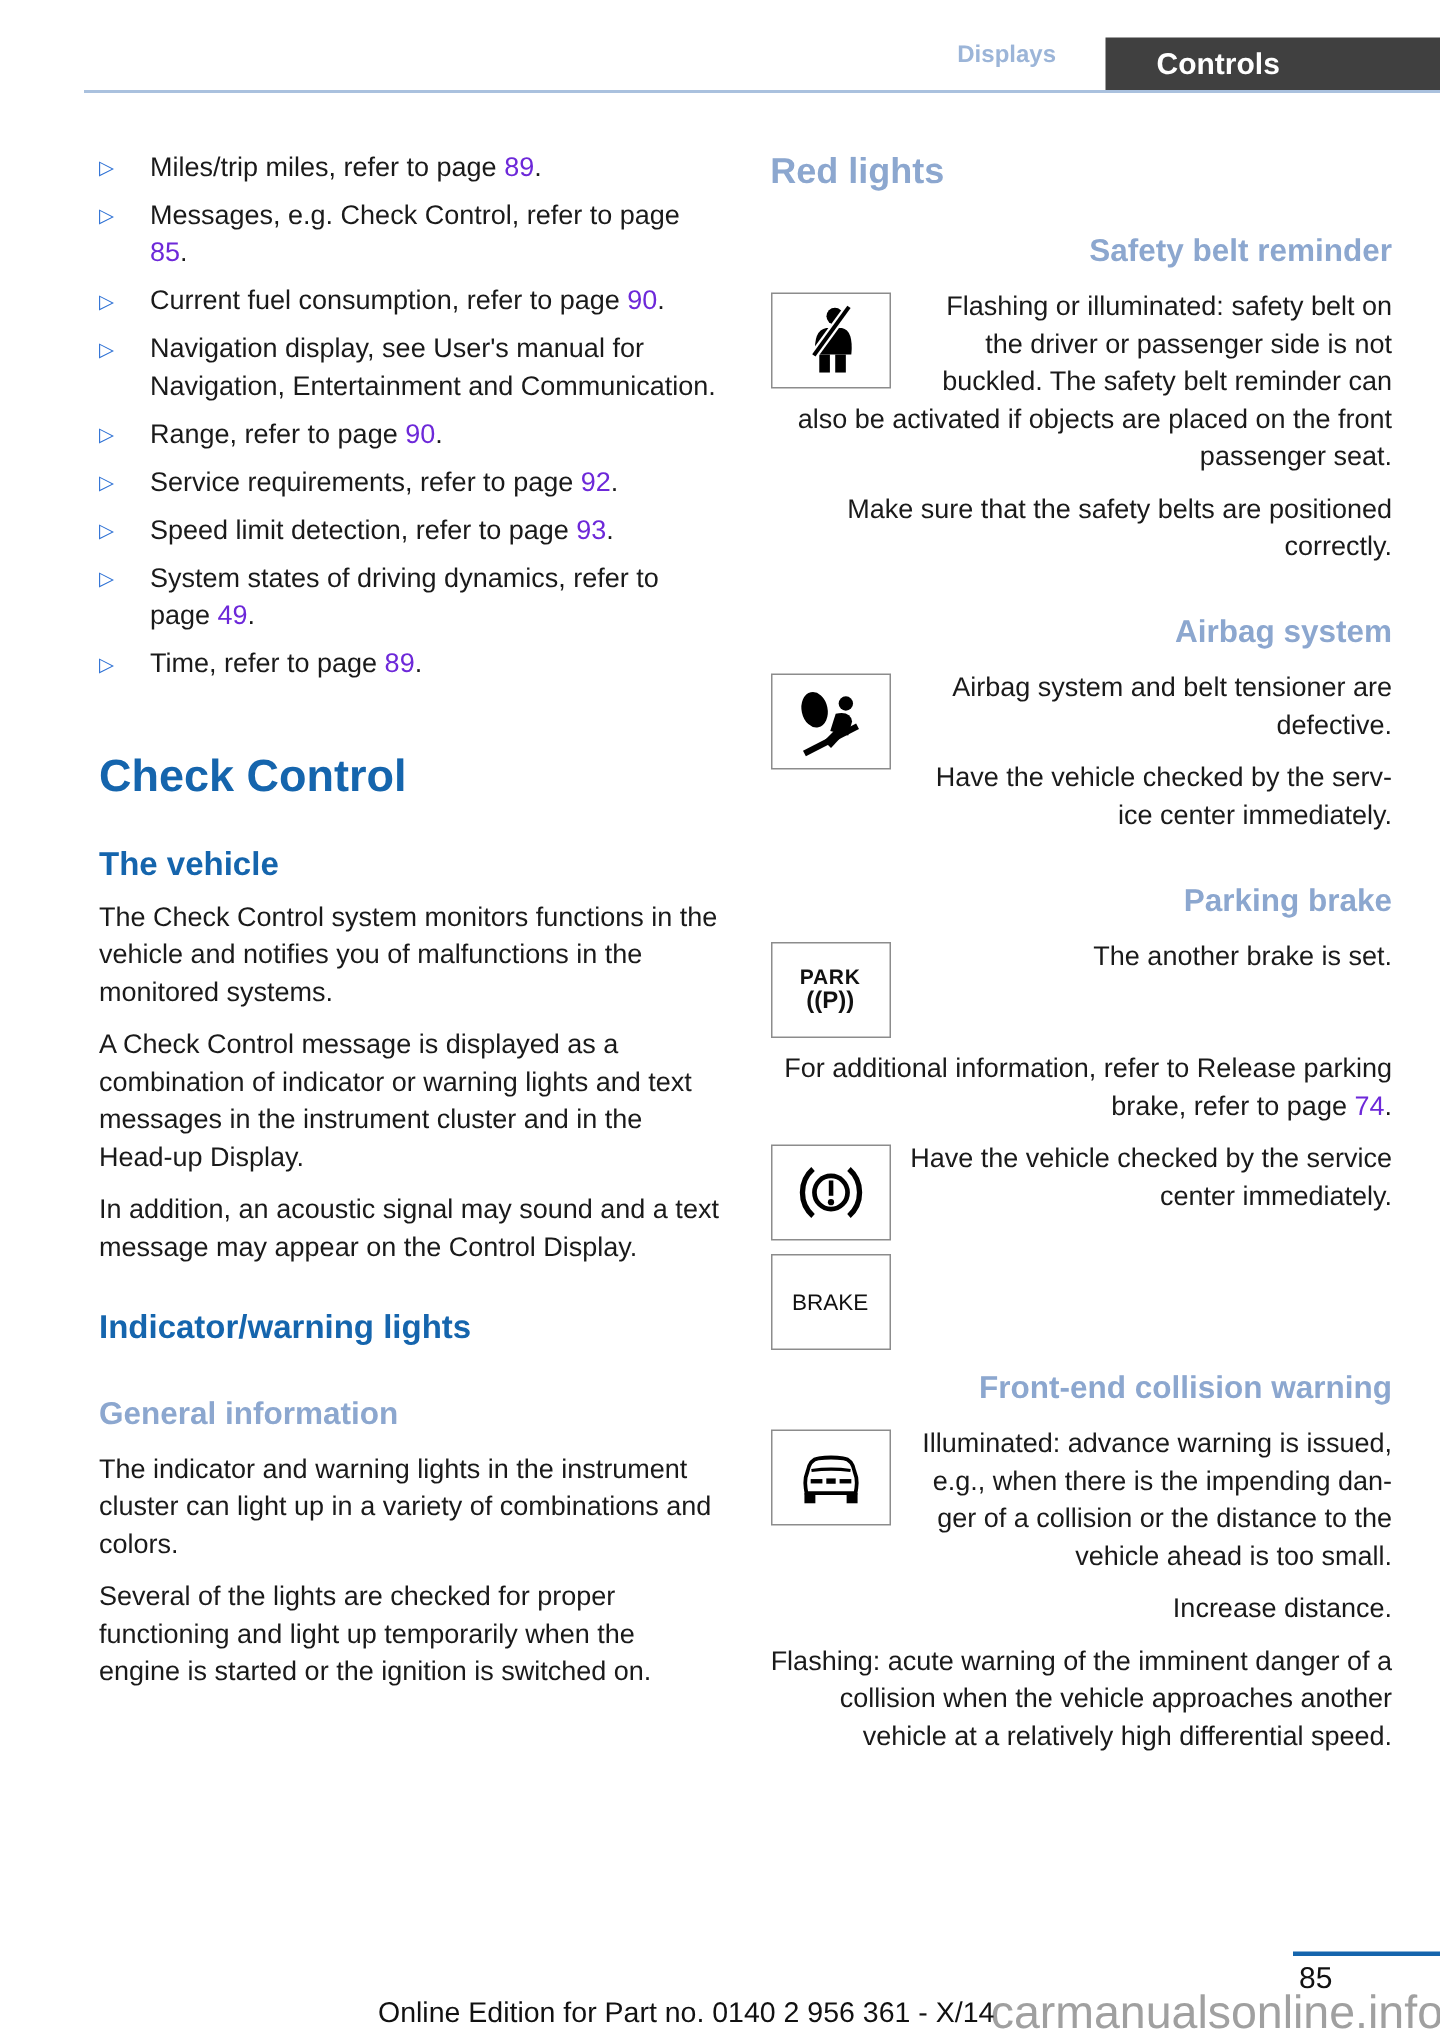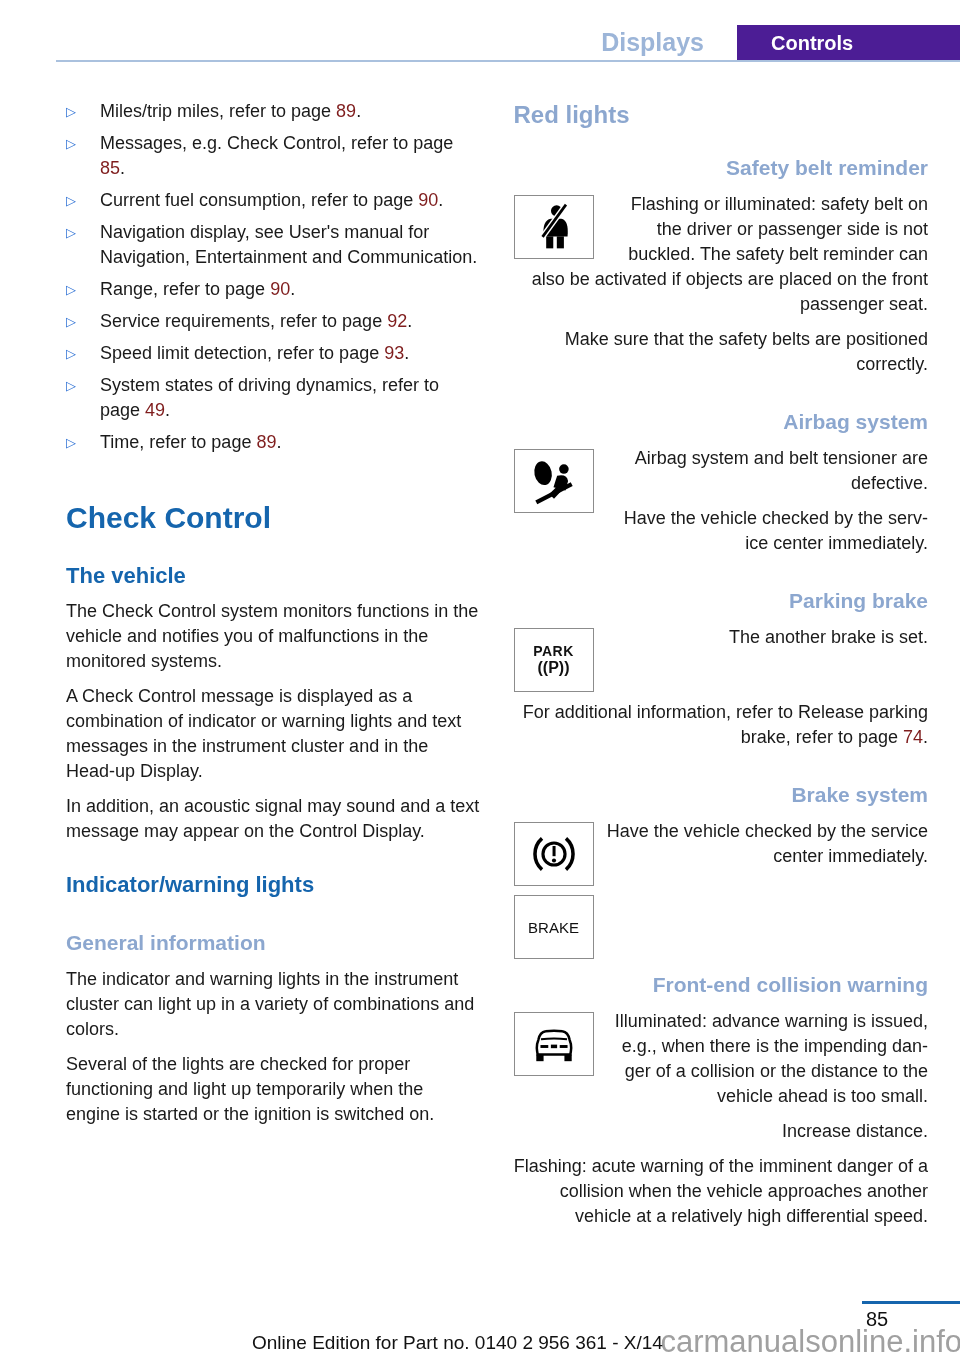--- a/index.html
+++ b/index.html
@@ -2,32 +2,32 @@
 <html><head>
 <meta charset="utf-8">
 <style>
   html,body{margin:0;padding:0;background:#e8e8e8;}
   .page{
     position:relative;width:960px;height:1362px;margin:0 auto;
     background:#ffffff;overflow:hidden;
     font-family:"Liberation Sans", sans-serif;color:#1a1a1a;
   }
   
-  .tab-displays{position:absolute;top:28px;right:256px;font-size:25px;font-weight:bold;color:#9cb5d8;}
+  .tab-displays{position:absolute;top:28px;right:256px;font-size:16px;font-weight:bold;color:#9cb5d8;}
   .tab-controls{
     position:absolute;top:25px;right:0;width:223px;height:37px;box-sizing:border-box;
-    background:#4c1d95;color:#ffffff;font-size:20px;font-weight:bold;
+    background:#404040;color:#ffffff;font-size:20px;font-weight:bold;
     line-height:36px;padding-left:34px;
   }
   .header-rule{position:absolute;top:60px;left:56px;right:0;height:2px;background:#aac1de;}
   
   .main{position:absolute;top:99px;left:66px;right:32px;display:flex;gap:33px;}
   .col{flex:1;min-width:0;font-size:18px;line-height:25px;}
   p{margin:0 0 10px 0;}
-  a.pagelink{color:#7f1d1d;text-decoration:none;cursor:pointer;}
+  a.pagelink{color:#6d28d9;text-decoration:none;cursor:pointer;}
   
   ul.reflist{list-style:none;margin:0 0 0 0;padding:0;}
   ul.reflist li{display:flex;margin:0 0 7px 0;}
   ul.reflist .marker{width:34px;flex:0 0 34px;color:#2b6fd4;font-size:13px;line-height:25px;}
   ul.reflist .li-text{flex:1;}
   
   h1.big{font-size:30px;line-height:34px;color:#1565ad;margin:46px 0 16px 0;}
   h2.dark{font-size:22px;line-height:26px;color:#1565ad;margin:28px 0 10px 0;}
   h2.redlights{font-size:24px;line-height:28px;color:#8ca7cf;margin:2px 0 10px 0;}
   h3.light{font-size:21px;line-height:25px;color:#8ca7cf;margin:32px 0 12px 0;clear:both;}
@@ -154,21 +154,20 @@
         <h3 class="light">Parking brake</h3>
         <span class="icon-box">
           <span class="park-l1">PARK</span>
           <span class="park-l2">((P))</span>
         </span>
         <p>The another brake is set.</p>
         <p class="clrp"><span>For additional information, refer to Release parking brake, refer to page </span><a class="pagelink">74</a><span>.</span></p>
       </div>
 
       <div class="rsec">
-        <h3 class="light">Brake system</h3>
         <span class="icon-stack">
           <span class="icon-box">
             <svg width="50" height="50" viewBox="0 0 48 48">
               <path class="stroke" d="M12.5 9 A20 20 0 0 0 12.5 39" stroke-width="3.4"></path>
               <path class="stroke" d="M35.5 9 A20 20 0 0 1 35.5 39" stroke-width="3.4"></path>
               <circle class="stroke" cx="24" cy="24" r="10.6" stroke-width="3"></circle>
               <rect x="22.6" y="16.3" width="2.9" height="9.8" fill="#000"></rect>
               <circle cx="24" cy="30.2" r="2" fill="#000"></circle>
             </svg>
           </span>

